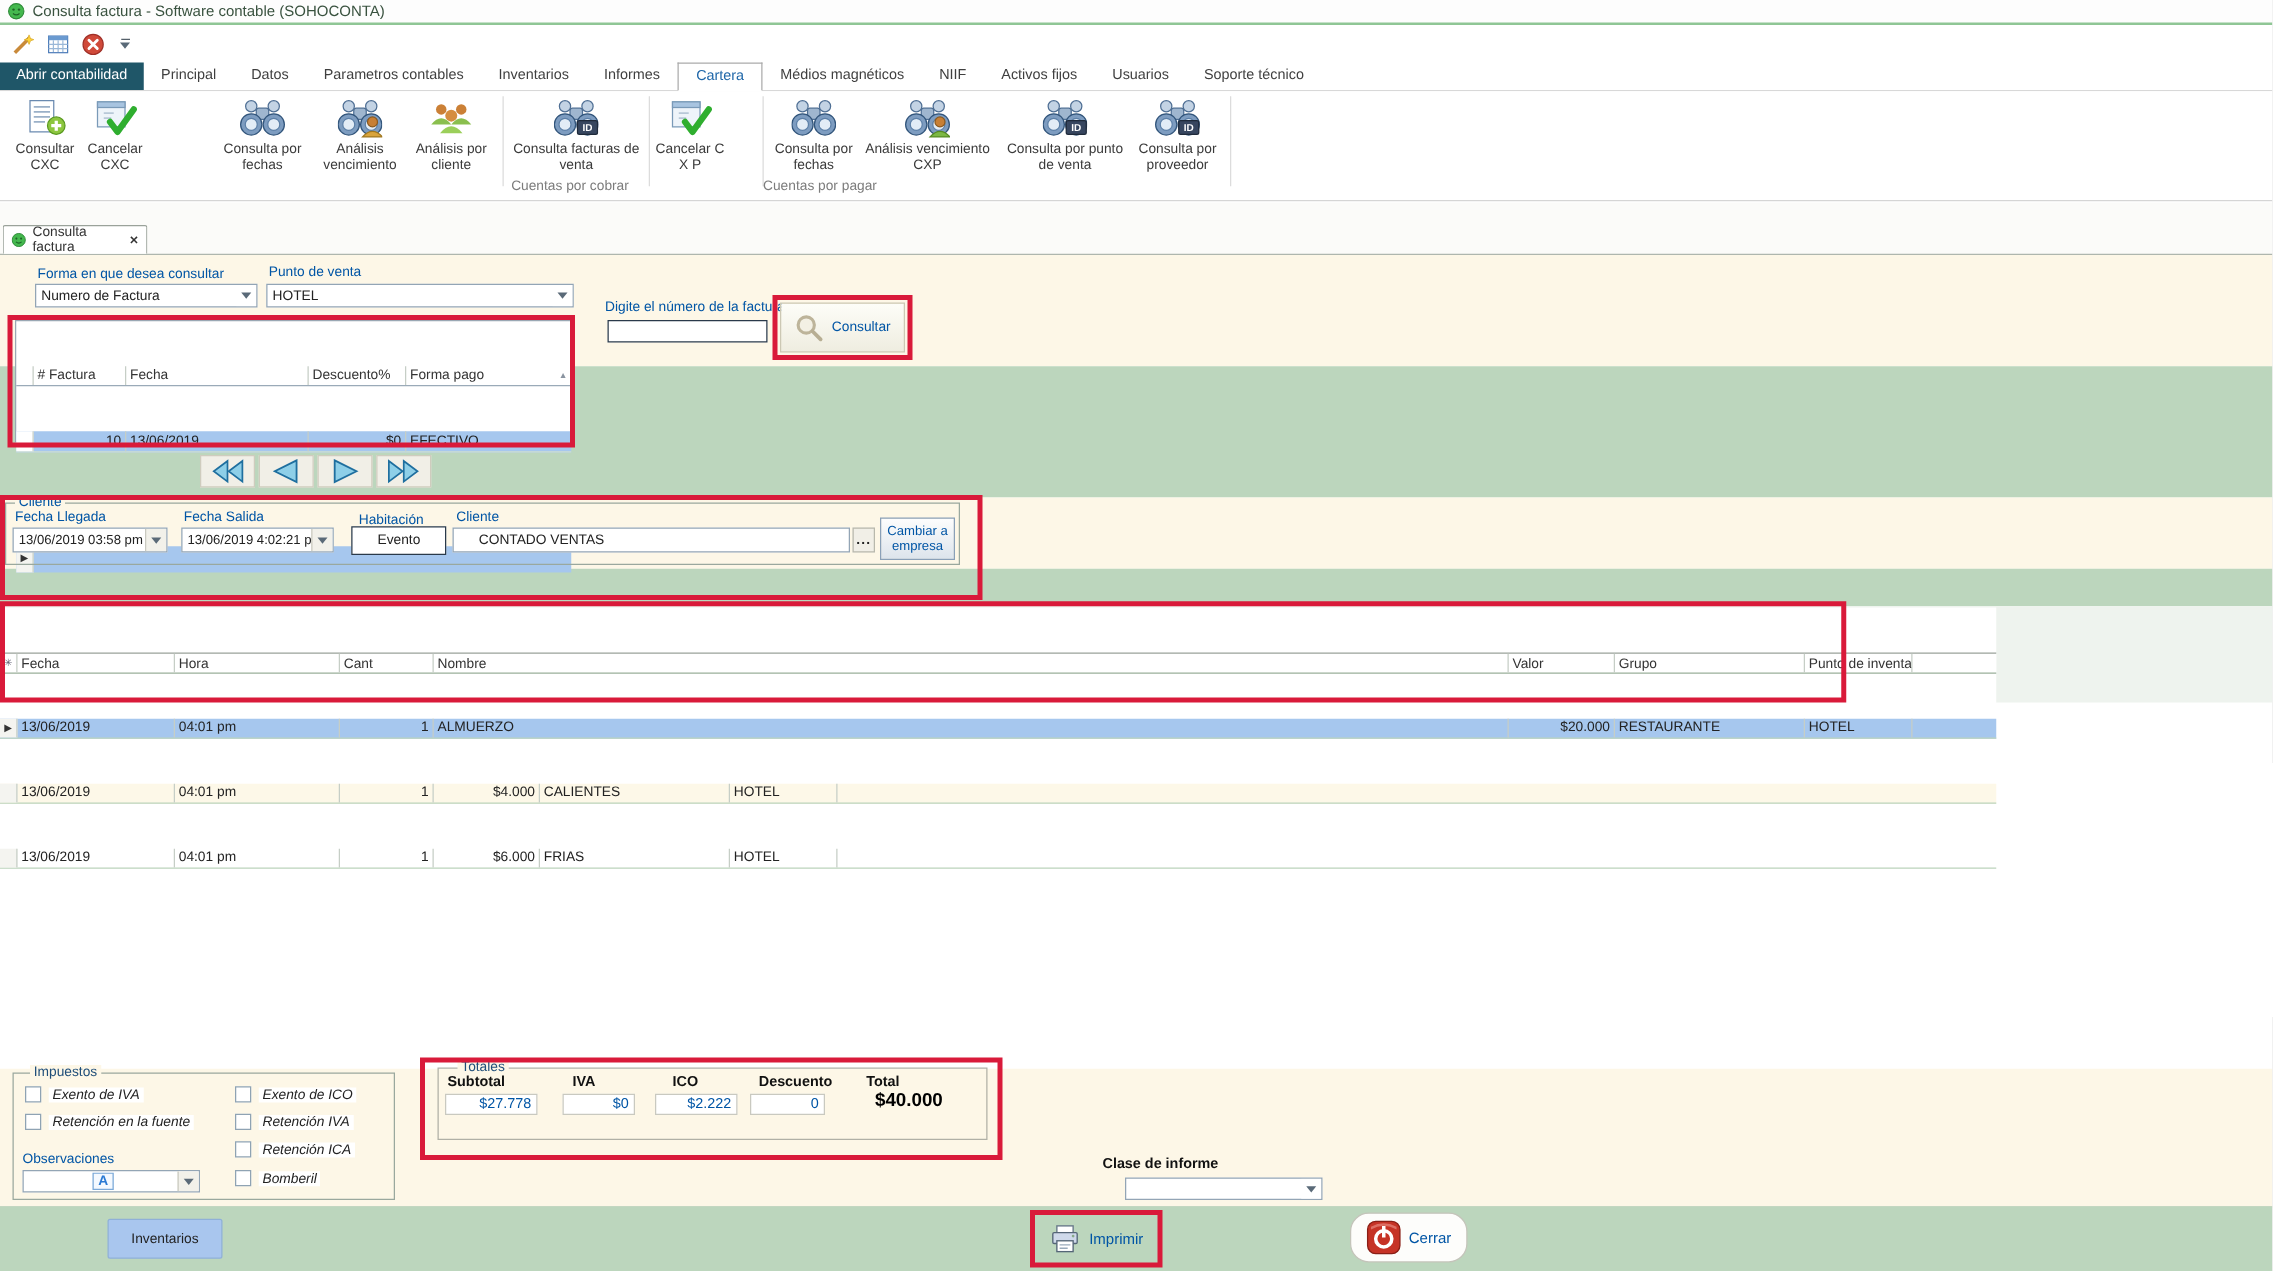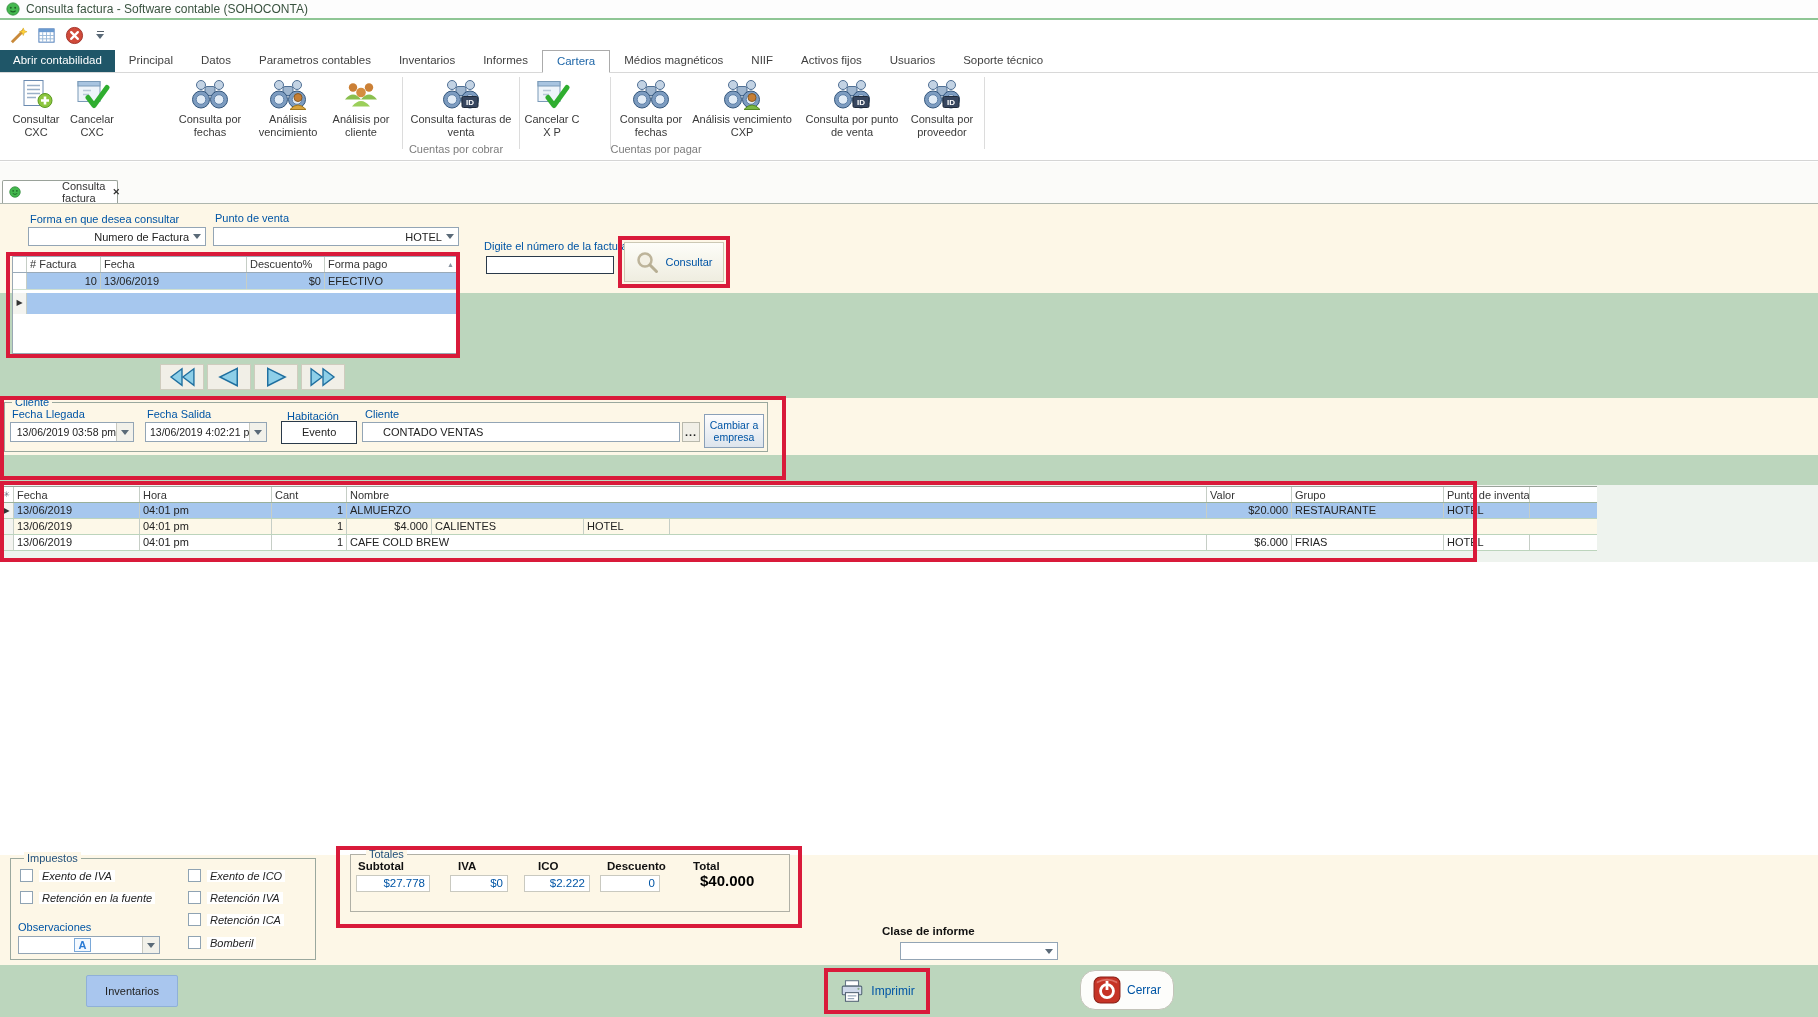--- a/index.html
+++ b/index.html
@@ -32,26 +32,26 @@
   #doctab{position:absolute;left:2px;bottom:0;height:23px;width:116px;background:#fff;border:1px solid #9aa29a;border-bottom:none;
           display:flex;align-items:center;gap:5px;padding:0 6px;box-sizing:border-box;border-radius:2px 2px 0 0;}
   #doctab .x{color:#333;font-size:9px;font-weight:bold;margin-left:2px;}
   
   .band{left:0;width:1818px;}
   
   .bluelbl{color:#0055a5;font-size:11px;white-space:nowrap;}
   .blklbl{color:#111;font-weight:bold;font-size:11.5px;white-space:nowrap;}
   
   .combo{background:#fff;border:1px solid #93a5b5;box-sizing:border-box;display:flex;align-items:center;padding-left:4px;overflow:hidden;}
-  .combo .val{flex:1;white-space:nowrap;overflow:hidden;text-align:right;}
+  .combo .val{flex:1;white-space:nowrap;overflow:hidden;}
   .ddbox{width:16px;align-self:stretch;background:#f2f1ea;border-left:1px solid #c9c9c0;display:flex;align-items:center;justify-content:center;flex:none;}
   .chev{width:0;height:0;border-left:4px solid transparent;border-right:4px solid transparent;border-top:5px solid #5a6a78;}
   .tinput{background:#fff;border:1px solid #2a3a4a;box-sizing:border-box;padding:1px 20px;overflow:hidden;white-space:nowrap;}
   
-  .grow{display:flex;box-sizing:border-box;}
+  .grow{display:flex;box-sizing:border-box;margin-top:36px;}
   .gcell{box-sizing:border-box;border-right:1px solid #c6cec6;padding:0 3px;overflow:hidden;white-space:nowrap;}
   .gcell.r{text-align:right;}
   .gcell.last{border-right:none;}
   .ghead .gcell{color:#333;}
   
   .grpbox{border:1px solid #9aa89e;box-sizing:border-box;}
   .grpcap{position:absolute;font-size:11px;color:#1f4e79;background:#fdf7e7;padding:0 3px;white-space:nowrap;}
   
   .ann{border:4px solid #d91a3a;box-sizing:border-box;pointer-events:none;}
   
@@ -287,21 +287,21 @@
     <div class="rsep" style="left:984px"></div>
     <div class="rgrp" style="left:396px;width:120px">Cuentas por cobrar</div>
     <div class="rgrp" style="left:596px;width:120px">Cuentas por pagar</div>
   </div>
 
   <div class="abs" id="doctabbar">
     <div id="doctab">
       <svg width="12" height="12" style="flex:none">
           <use href="#ic-logo"></use>
         </svg>
-      <span style="font-size:11px;color:#333;margin-left:36px;">Consulta factura</span>
+      <span style="font-size:11px;color:#333;">Consulta factura</span>
       <span class="x">✕</span>
     </div>
   </div>
 
   <div class="abs band" style="top:204px;height:89px;background:#fdf7e7"></div>
   <div class="abs band" style="top:293px;height:105px;background:#bcd6bd"></div>
   <div class="abs band" style="top:398px;height:57px;background:#fdf7e7"></div>
   <div class="abs band" style="top:455px;height:30px;background:#bcd6bd"></div>
   <div class="abs band" style="top:485px;height:77px;background:#eef3ee"></div>
   <div class="abs band" style="top:855px;height:110px;background:#fdf7e7;border-bottom:1px solid #cfcfc5"></div>
@@ -440,21 +440,20 @@
       <div class="gcell r" style="width:85px">$4.000</div>
       <div class="gcell" style="width:152px">CALIENTES</div>
       <div class="gcell" style="width:86px">HOTEL</div>
       <div class="gcell last" style="flex:1"></div>
     </div>
     <div class="grow" style="height:16px;line-height:15px;background:#fff;border-bottom:1px solid #bcd4bc">
       <div class="gcell" style="width:14px;background:#f4f4f0"></div>
       <div class="gcell" style="width:126px">13/06/2019</div>
       <div class="gcell" style="width:132px">04:01 pm</div>
       <div class="gcell r" style="width:75px">1</div>
-      <div class="gcell" style="width:860px">CAFE COLD BREW</div>
       <div class="gcell r" style="width:85px">$6.000</div>
       <div class="gcell" style="width:152px">FRIAS</div>
       <div class="gcell" style="width:86px">HOTEL</div>
       <div class="gcell last" style="flex:1"></div>
     </div>
   </div>
 
   <div class="abs ann" style="left:0px;top:481px;width:1477px;height:81px"></div>
 
   <div class="abs grpbox" style="left:10px;top:858px;width:306px;height:102px;background:#fdf7e7"></div>

